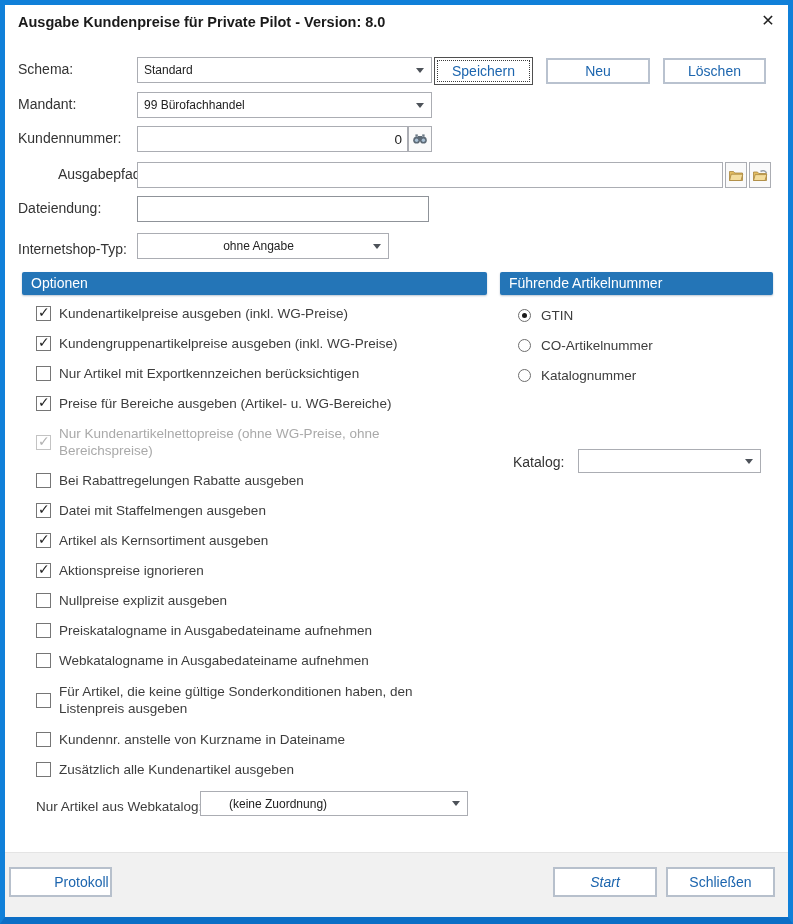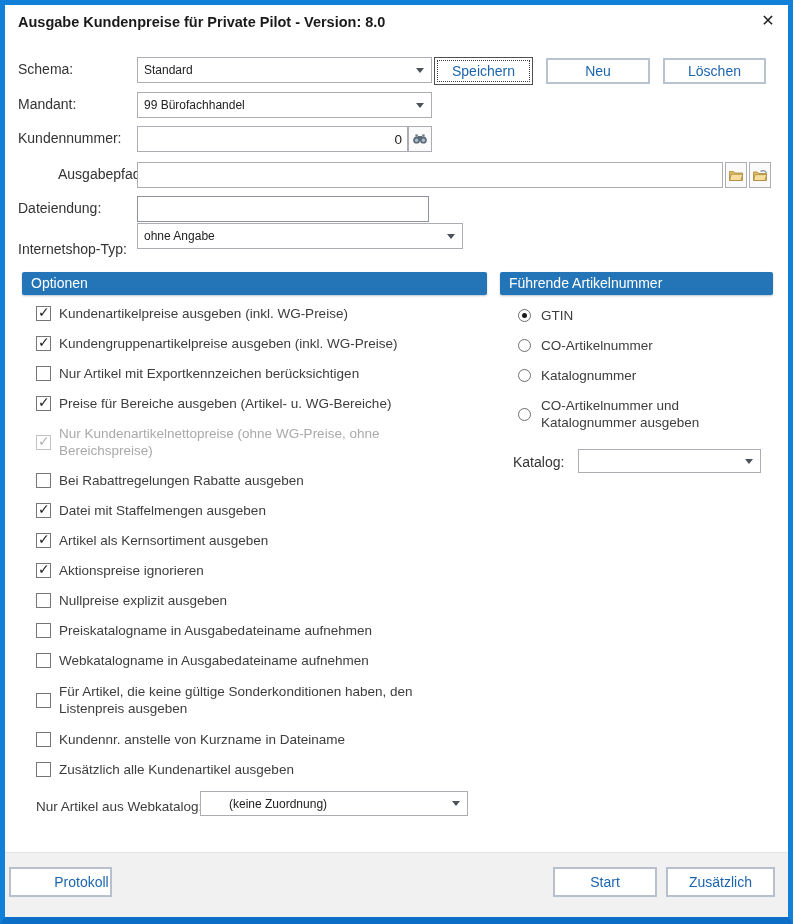--- a/index.html
+++ b/index.html
@@ -115,21 +115,21 @@
         <path d="M3.2 7.6h11.6l-1.8 5.9H1.6z" fill="#f4dd9d" stroke="#a8853c" stroke-width="0.8"></path>
         <path d="M8.5 4.5a4 4 0 0 1 6 1.5" fill="none" stroke="#9aa0a6" stroke-width="1.6"></path>
       </svg>
     </span>
   </button>
 
   <span class="flabel" style="top:195px;">Dateiendung:</span>
   <input class="tinput" style="left: 132px; top: 191px; width: 292px; border-color: rgb(143, 147, 153);" value="">
 
   <span class="flabel" style="top:236px;">Internetshop-Typ:</span>
-  <div class="combo" style="left:132px;top:218px;width:326px;">
+  <div class="combo" style="left:132px;top:228px;width:252px;text-align:center;">
     <span class="val">ohne Angabe</span>
     <span class="arrow"></span>
   </div>
 
   <div class="sechdr" style="left:17px;top:267px;width:465px;">Optionen</div>
   <div class="sechdr" style="left:495px;top:267px;width:273px;">Führende Artikelnummer</div>
 
   <div class="cblist" id="cblist">
       <label class="cb-row">
         <span class="cb-box checked"></span>
@@ -205,30 +205,26 @@
         <span class="rd-label">GTIN</span>
       </label>
       <label class="rd-row">
         <span class="rd-circle"></span>
         <span class="rd-label">CO-Artikelnummer</span>
       </label>
       <label class="rd-row">
         <span class="rd-circle"></span>
         <span class="rd-label">Katalognummer</span>
       </label>
-      <label class="rd-row">
-        <span class="rd-circle"></span>
-        <span class="rd-label">CO-Artikelnummer und Katalognummer ausgeben</span>
-      </label>
     </div>
 
   <span class="flabel" style="left:508px;top:449px;">Katalog:</span>
   <div class="combo" style="left:573px;top:444px;width:183px;height:24px;">
     <span class="val"></span>
     <span class="arrow"></span>
   </div>
 
   <div class="footer"></div>
   <button class="fbtn" style="left:4px;top:862px;width:103px;padding-left:48px;">Protokoll</button>
-  <button class="fbtn" style="left:548px;top:862px;width:104px;">Start</button>
-  <button class="fbtn" style="left:661px;top:862px;width:109px;">Zusätzlich</button>
+  <button class="fbtn" style="left:548px;top:862px;width:104px;font-style:italic;">Start</button>
+  <button class="fbtn" style="left:661px;top:862px;width:109px;">Schließen</button>
 
 </div>
 
 </body></html>

